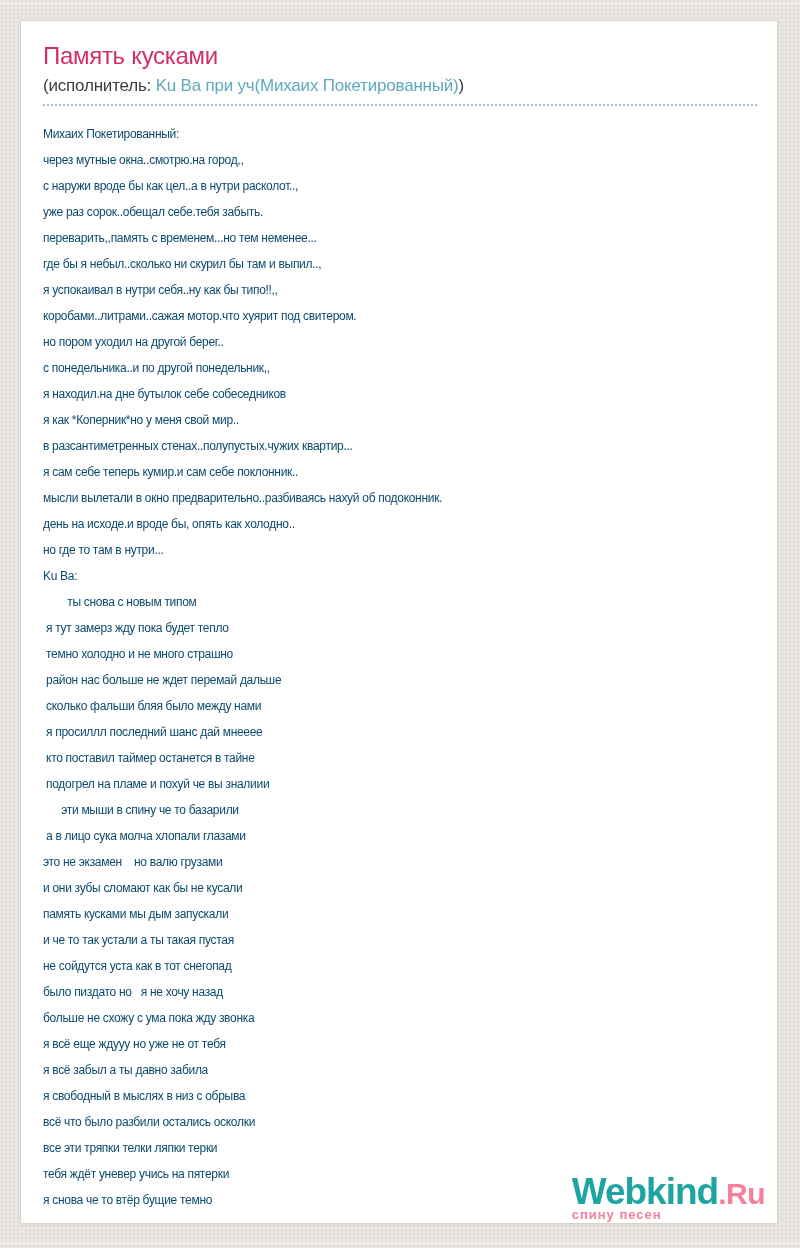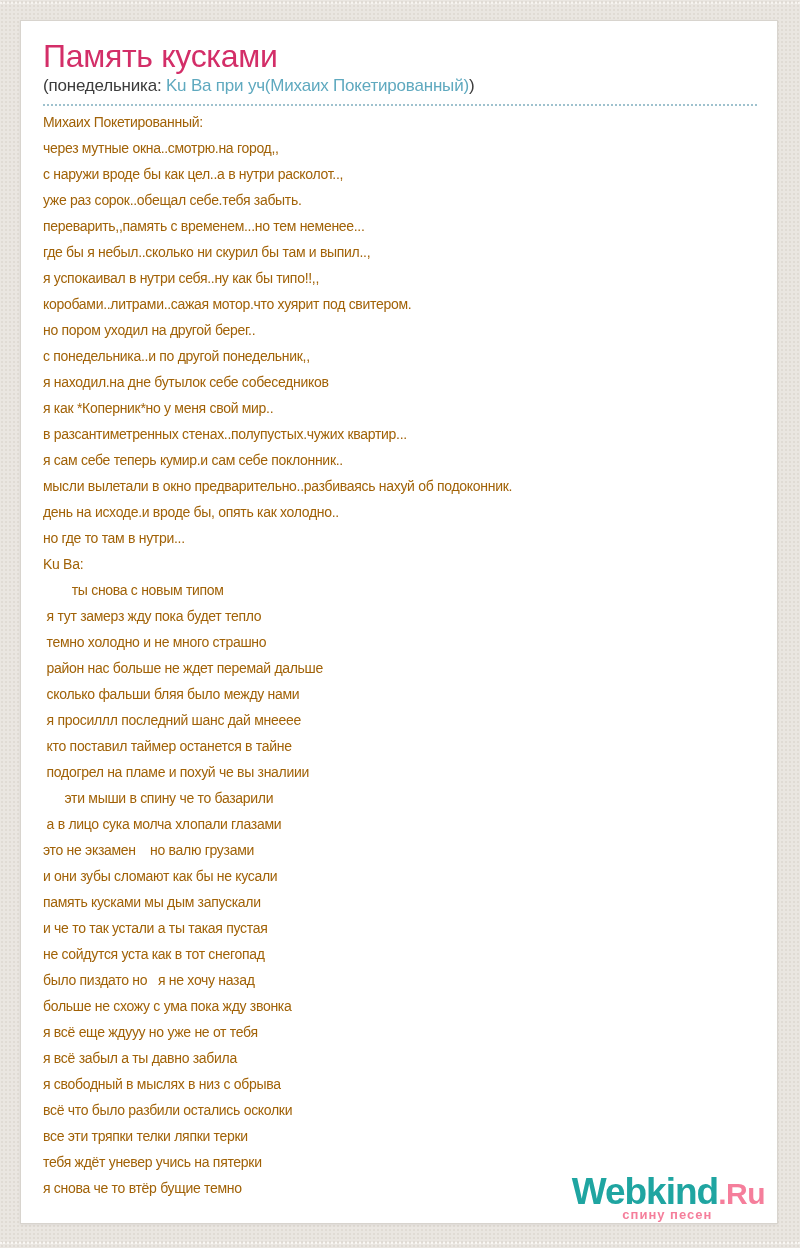--- a/index.html
+++ b/index.html
@@ -35,21 +35,21 @@
     background: #ffffff;
     border: 1px solid #d8d4ce;
     box-shadow: 0 1px 3px rgba(0,0,0,0.06);
     box-sizing: border-box;
     padding: 18px 20px 0 22px;
   }
   .song-title {
     margin: 0;
     padding: 0;
     color: #d32e68;
-    font-size: 32px;
+    font-size: 24px;
     font-weight: normal;
     line-height: 34px;
     letter-spacing: -0.3px;
   }
   .artist-line {
     margin: 2px 0 0 0;
     font-size: 17px;
     line-height: 22px;
     color: #3c3c3c;
     letter-spacing: -0.2px;
@@ -57,32 +57,32 @@
     border-bottom: 2px dotted #9fc2ce;
     width: 100%;
     box-sizing: border-box;
   }
   .artist-link {
     color: #5fa9bf;
     text-decoration: none;
     cursor: pointer;
   }
   .lyrics {
-    margin-top: 3px;
-    font-size: 14px;
+    margin-top: 15px;
+    font-size: 12px;
     line-height: 26px;
-    color: #a16207;
+    color: #0c4a6e;
     letter-spacing: -0.3px;
     white-space: pre-wrap;
   }
   .logo {
     position: absolute;
     right: 12px;
     bottom: 2px;
-    text-align: center;
+    text-align: left;
     cursor: pointer;
     line-height: 1;
   }
   .logo-main {
     white-space: nowrap;
   }
   .logo-primary {
     color: #1fa5a1;
     font-size: 37px;
     font-weight: bold;
@@ -105,21 +105,21 @@
 </style>
 </head>
 <body>
 
 <div class="top-dotted"></div>
 
 <div class="card">
 
   <h1 class="song-title">Память кусками</h1>
 
-  <div class="artist-line"><span>(понедельника: </span><span class="artist-link">Ku Ba при уч(Михаих Покетированный)</span><span>)</span></div>
+  <div class="artist-line"><span>(исполнитель: </span><span class="artist-link">Ku Ba при уч(Михаих Покетированный)</span><span>)</span></div>
 
   <div class="lyrics">Михаих Покетированный:
 через мутные окна..смотрю.на город,,
 с наружи вроде бы как цел..а в нутри расколот..,
 уже раз сорок..обещал себе.тебя забыть.
 переварить,,память с временем...но тем неменее...
 где бы я небыл..сколько ни скурил бы там и выпил..,
 я успокаивал в нутри себя..ну как бы типо!!,,
 коробами..литрами..сажая мотор.что хуярит под свитером.
 но пором уходил на другой берег..

